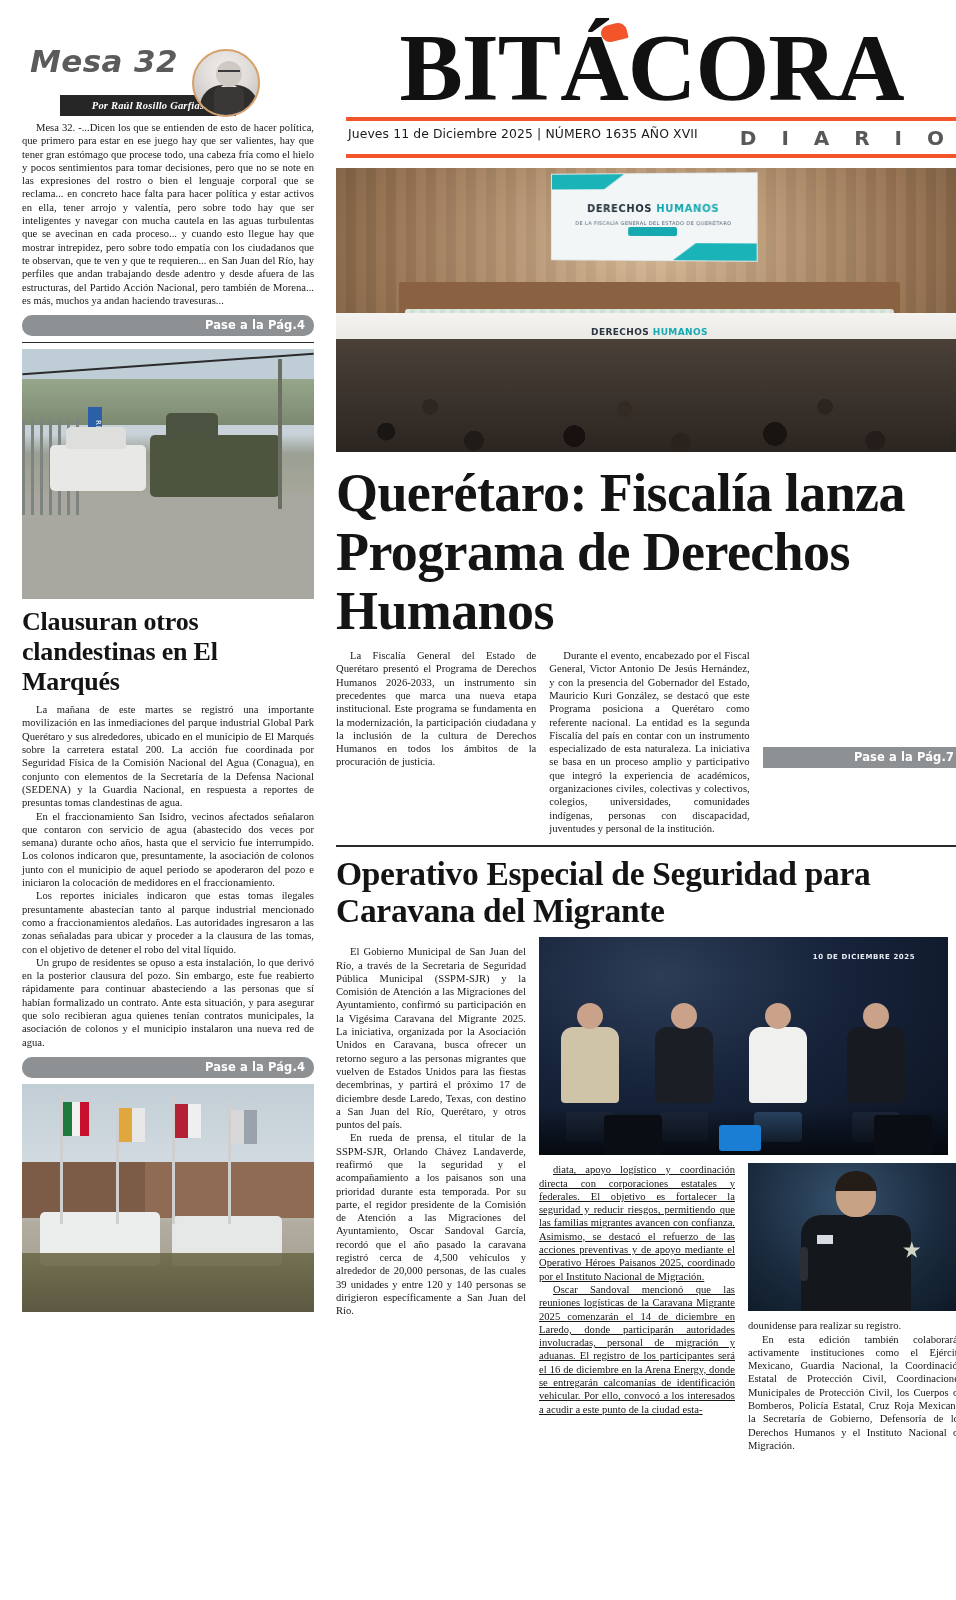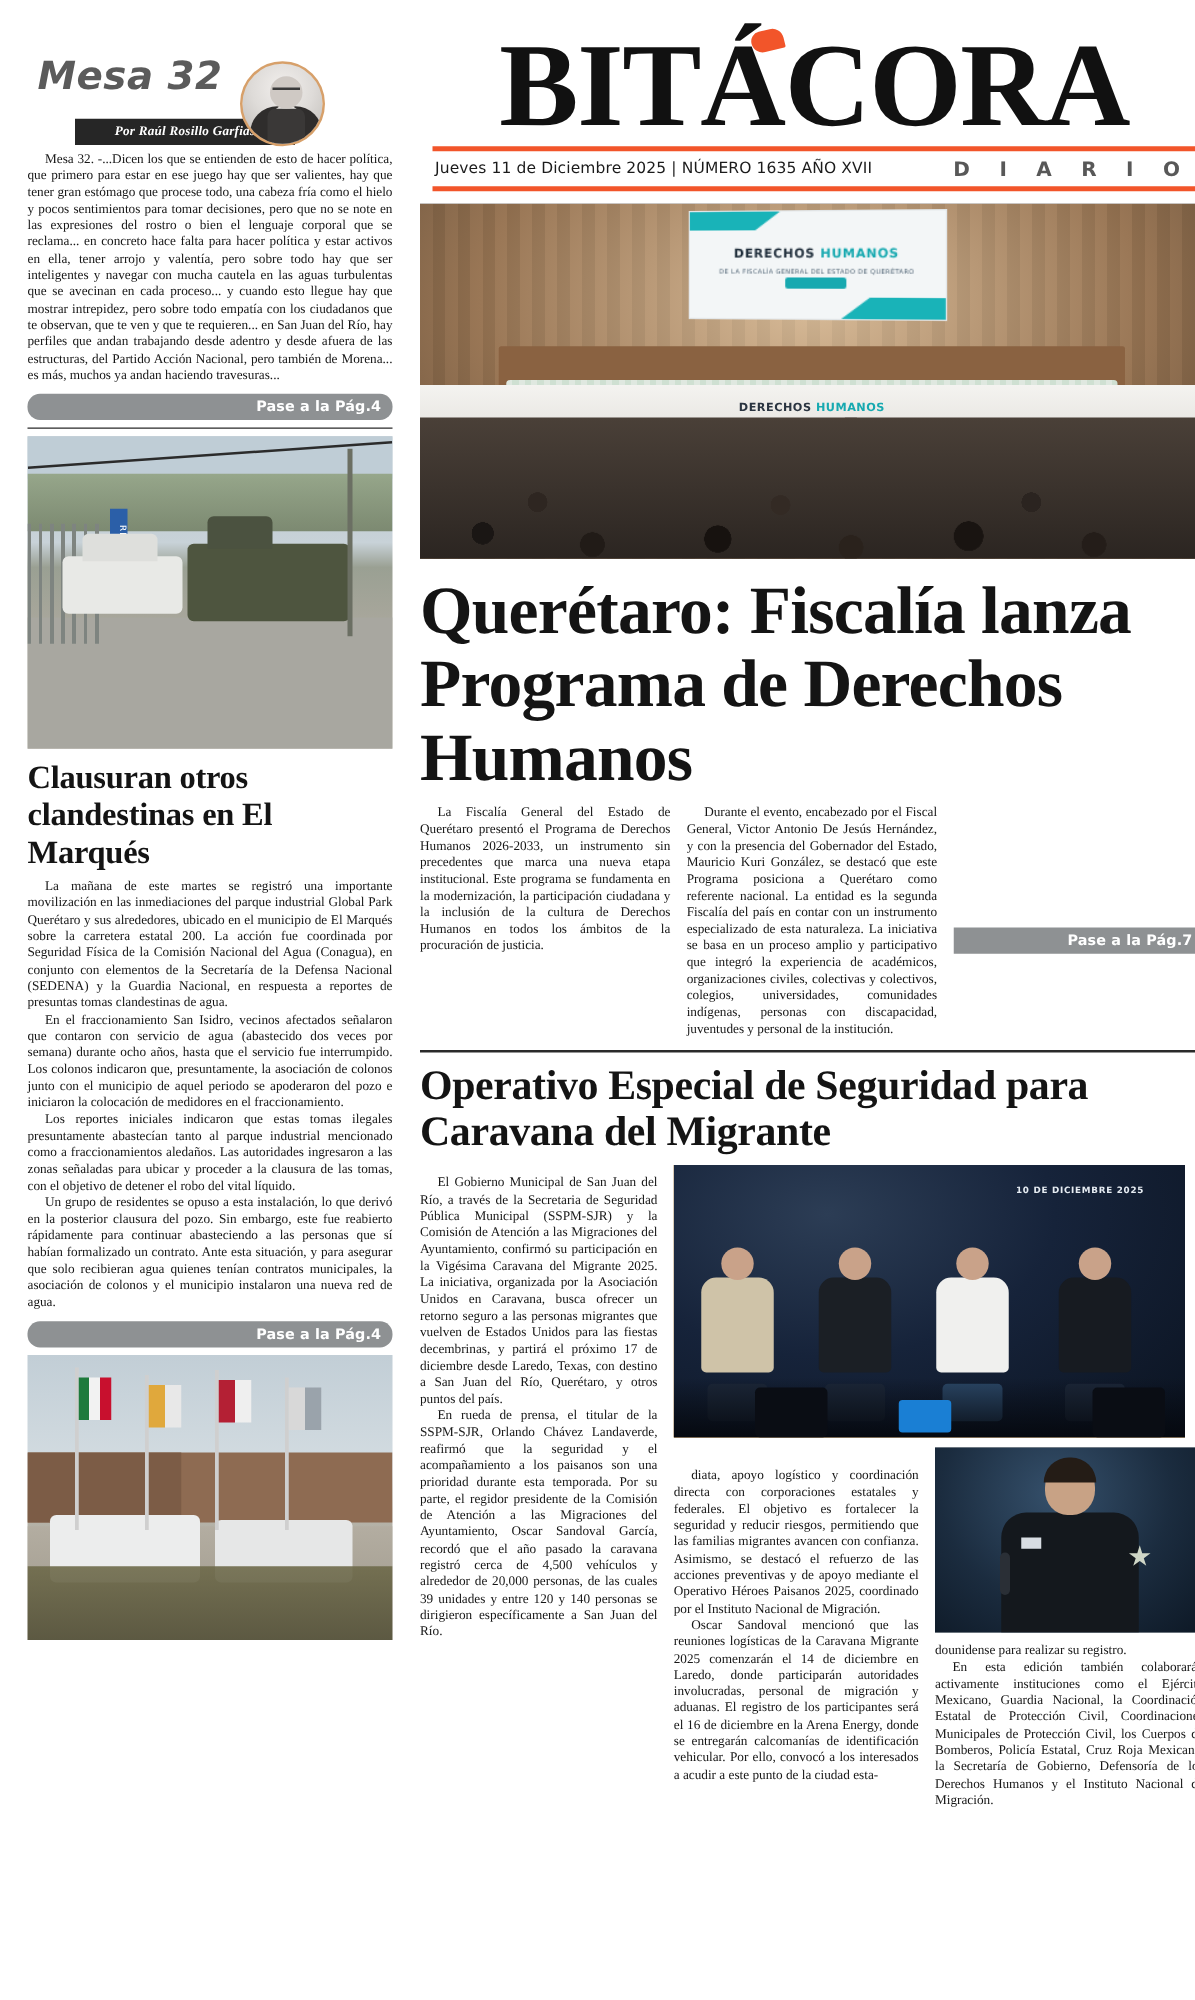--- a/index.html
+++ b/index.html
@@ -193,21 +193,21 @@
       radial-gradient(circle 11px at 38% 86%, #17120f 98%, transparent 100%),
       radial-gradient(circle 10px at 55% 92%, #2a221c 98%, transparent 100%),
       radial-gradient(circle 12px at 70% 84%, #191411 98%, transparent 100%),
       radial-gradient(circle 10px at 86% 90%, #241d19 98%, transparent 100%),
       radial-gradient(circle 8px at 15% 60%, #2e2621 98%, transparent 100%),
       radial-gradient(circle 8px at 46% 62%, #332a24 98%, transparent 100%),
       radial-gradient(circle 8px at 78% 60%, #2b2420 98%, transparent 100%);
   }
 
   
-  .ph-press { height: 218px; background:#a16207; }
+  .ph-press { height: 218px; background:#7f1d1d; }
   .ph-press .bg { position:absolute; inset:0;
     background: radial-gradient(ellipse at 30% 18%, #2c3d55 0%, #16233a 45%, #0b1320 100%); }
   .ph-press .date {
     position:absolute; right:8%; top:7%;
     font-family:"DejaVu Sans", sans-serif; font-weight:700; font-size:7px;
     color:#e6ecf2; letter-spacing:.6px;
   }
   .ph-press .p {
     position:absolute; bottom:6%; width:17%; height:64%;
   }
@@ -259,21 +259,21 @@
   .mast-rule-top { height: 4px; background:#f2552a; margin: 2px 4px 0 4px; }
   .mast-meta {
     display:flex; align-items:flex-start; justify-content:space-between;
     margin: 5px 6px 0 6px;
   }
   .mast-date {
     font-family:"DejaVu Sans", sans-serif; font-size:12.4px; color:#1b1b1b;
     letter-spacing:.1px;
   }
   .mast-diario {
-    font-family:"DejaVu Sans", sans-serif; font-weight:700; font-size:16px;
+    font-family:"DejaVu Sans", sans-serif; font-weight:700; font-size:20px;
     color:#585858; letter-spacing:9px; padding-right:2px;
   }
   .mast-rule-bot { height: 4px; background:#f2552a; margin: 4px 4px 0 4px; }
 
   
   .hl-main {
     font-family:"Liberation Serif", serif; font-weight:700;
     font-size:54px; line-height:59px; letter-spacing:-.6px;
     margin: 12px 0 0 0; color:#141414;
   }
@@ -462,21 +462,21 @@
             <div class="p" style="left:74%;">
               <div class="bd" style="background:#171b21;"></div>
               <div class="lg"></div>
               <div class="hd"></div>
             </div>
             <div class="foreg"></div>
             <div class="cam" style="left:16%;"></div>
             <div class="screenblue"></div>
             <div class="cam" style="right:4%;"></div>
           </div>
-          <div class="body-text" style="margin-top:24px;">
+          <div class="body-text" style="margin-top:8px;text-decoration:underline;">
             <p>diata, apoyo logístico y coordinación directa con corporaciones estatales y federales. El objetivo es fortalecer la seguridad y reducir riesgos, permitiendo que las familias migrantes avancen con confianza. Asimismo, se destacó el refuerzo de las acciones preventivas y de apoyo mediante el Operativo Héroes Paisanos 2025, coordinado por el Instituto Nacional de Migración.</p>
             <p>Oscar Sandoval mencionó que las reuniones logísticas de la Caravana Migrante 2025 comenzarán el 14 de diciembre en Laredo, donde participarán autoridades involucradas, personal de migración y aduanas. El registro de los participantes será el 16 de diciembre en la Arena Energy, donde se entregarán calcomanías de identificación vehicular. Por ello, convocó a los interesados a acudir a este punto de la ciudad esta-</p>
           </div>
         </div>
 
         <div class="a2-right">
           <div style="height:226px;"></div>
           <div class="photo ph-officer">
             <div class="bg"></div>
             <div class="bd"></div>

